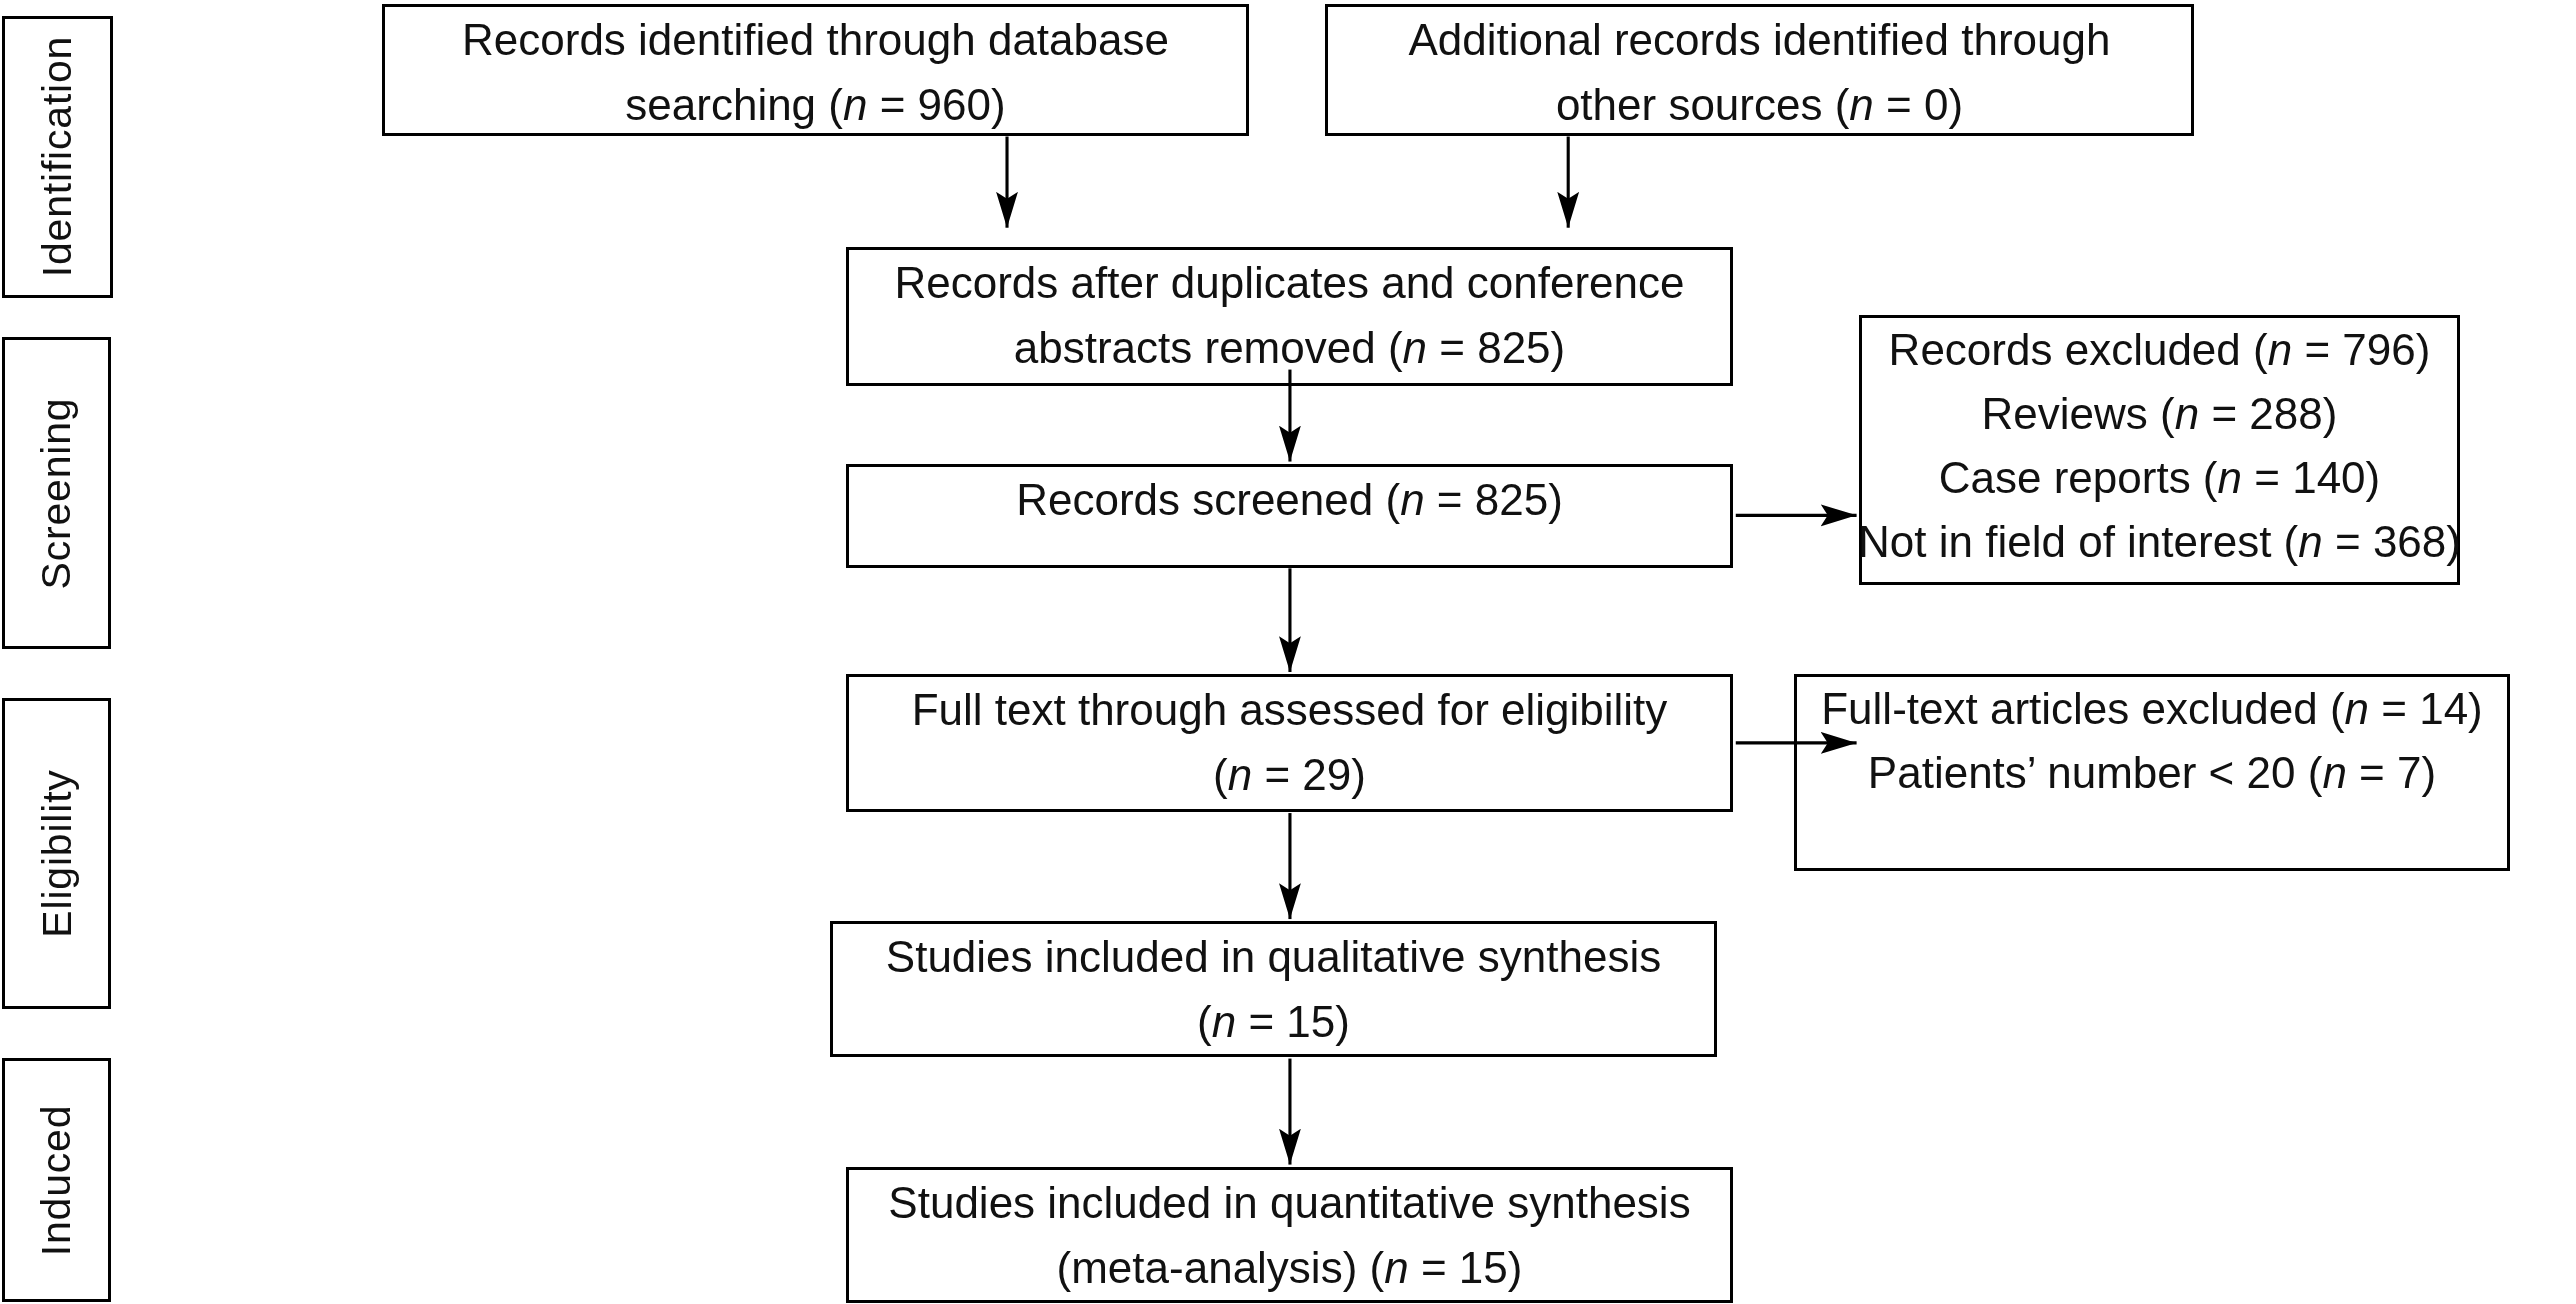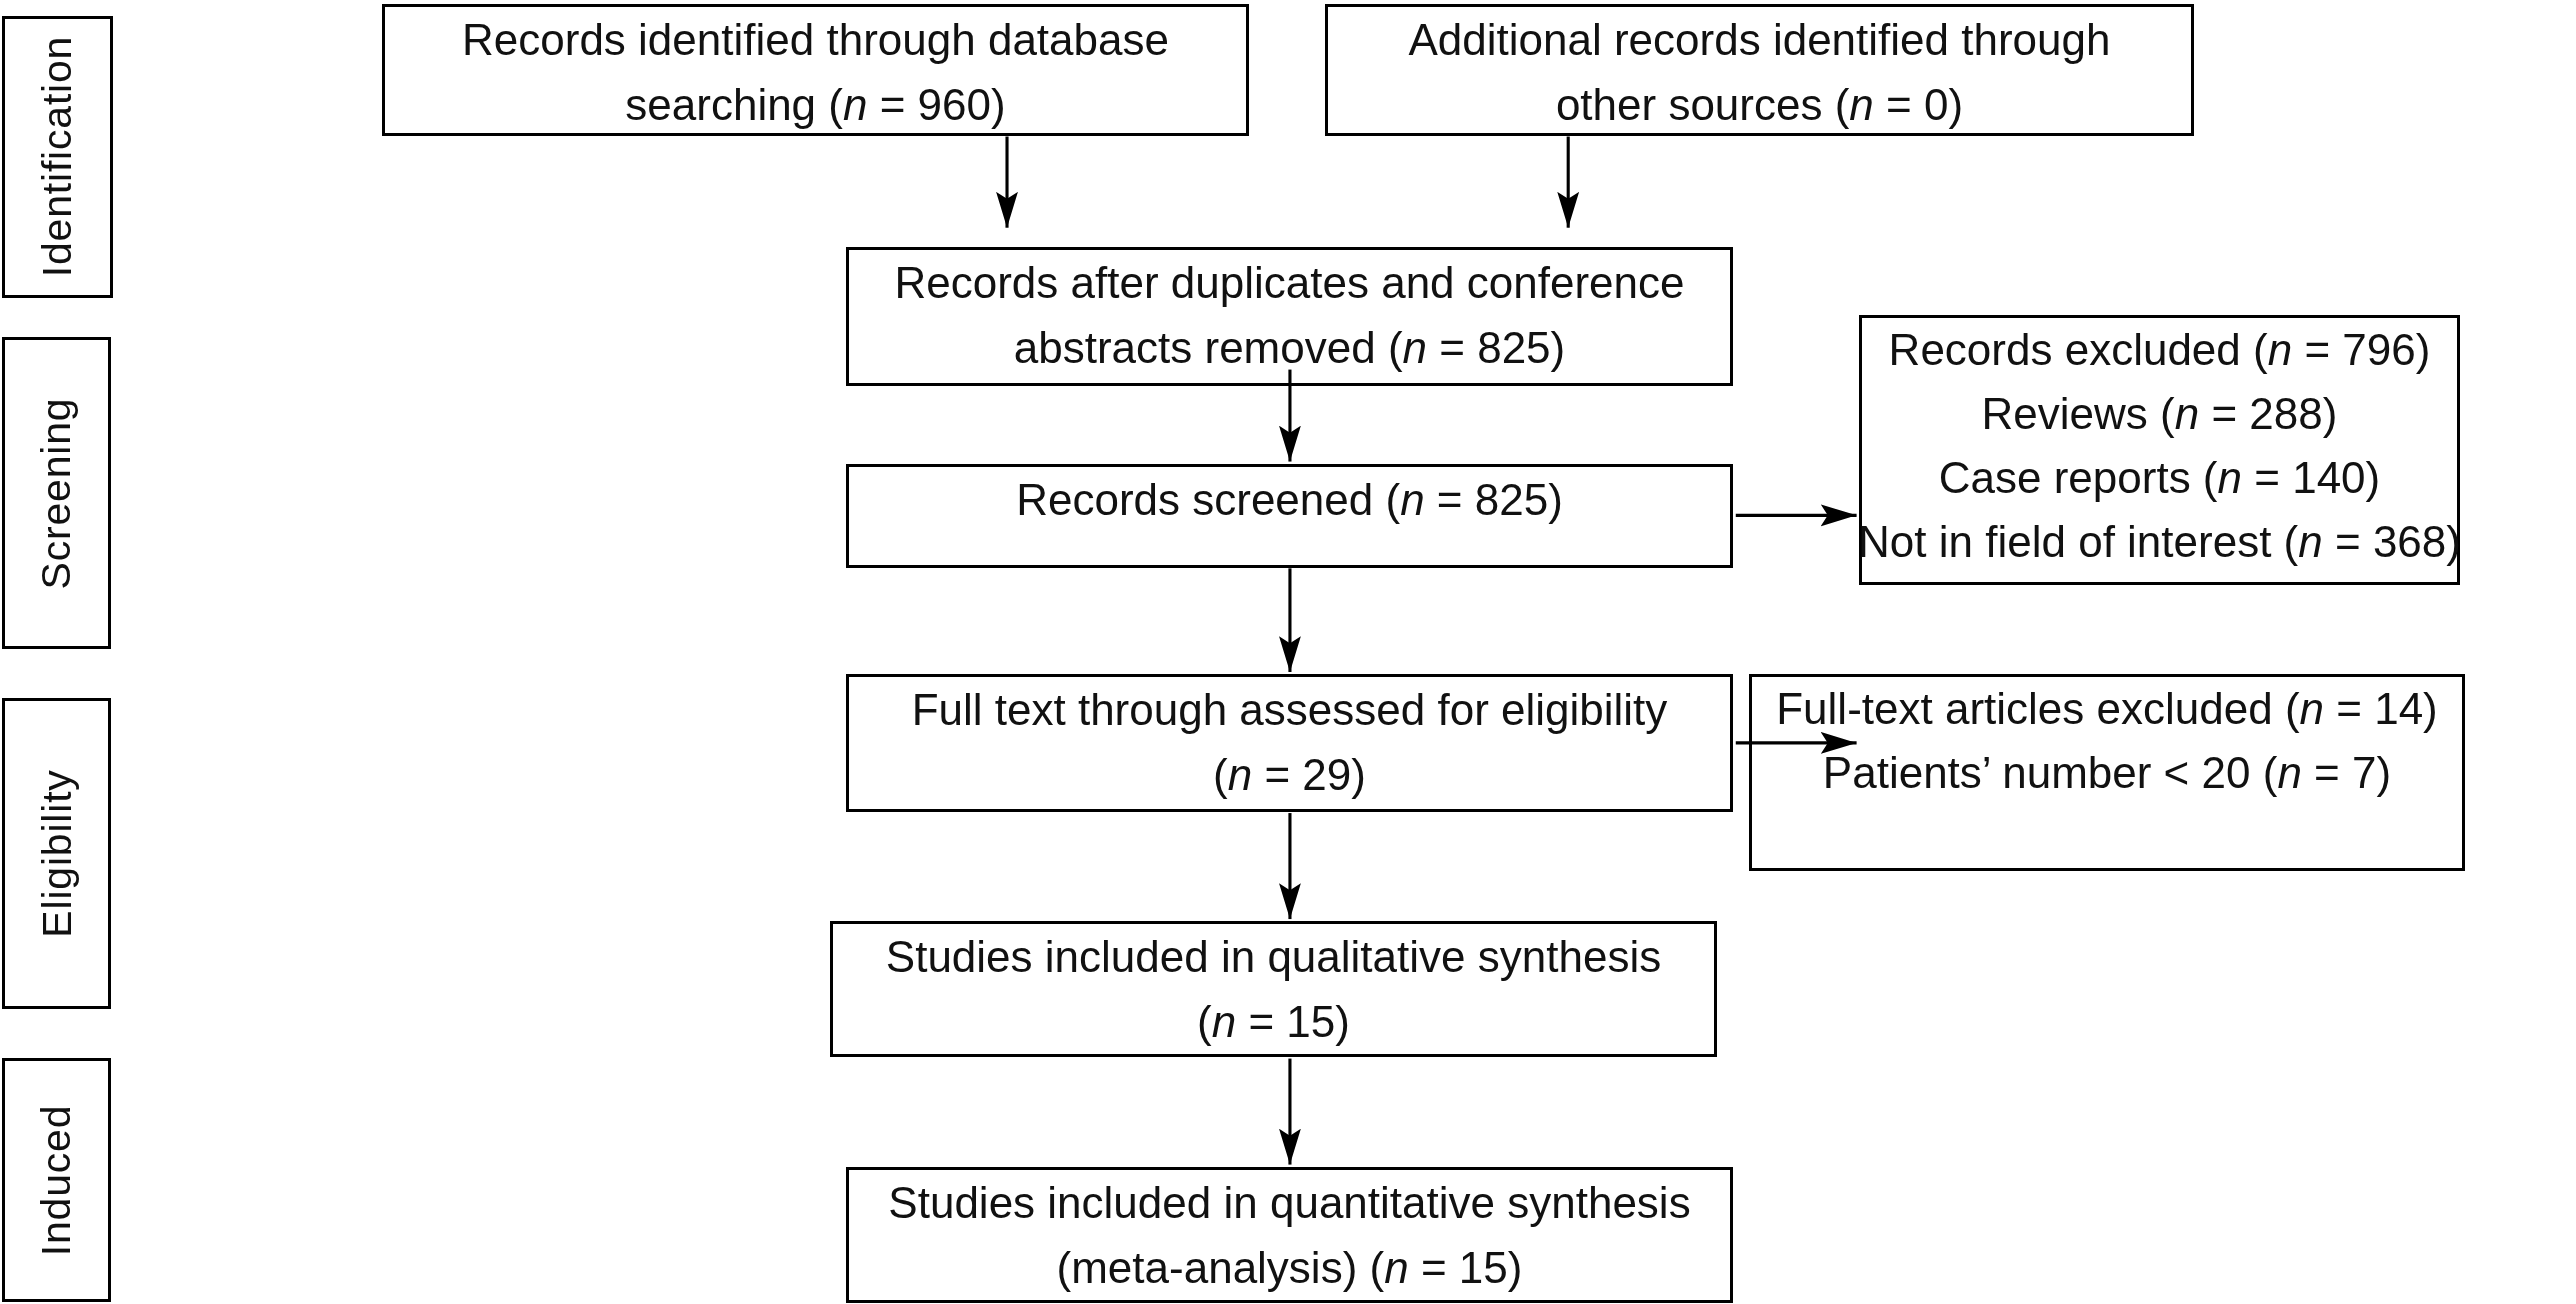--- a/index.html
+++ b/index.html
@@ -90,21 +90,21 @@
     <div class="line">Reviews (<i>n</i> = 288)</div>
     <div class="line">Case reports (<i>n</i> = 140)</div>
     <div class="line">Not in field of interest (<i>n</i> = 368)</div>
   </div>
 
   <div class="fbox" style="left:846px; top:674px; width:887px; height:138px;">
     <div class="line">Full text through assessed for eligibility</div>
     <div class="line">(<i>n</i> = 29)</div>
   </div>
 
-  <div class="fbox tight" style="left:1749px; top:674px; width:716px; height:197px;">
+  <div class="fbox tight" style="left:1794px; top:674px; width:716px; height:197px;">
     <div class="line">Full-text articles excluded (<i>n</i> = 14)</div>
     <div class="line">Patients’ number &lt; 20 (<i>n</i> = 7)</div>
   </div>
 
   <div class="fbox" style="left:830px; top:921px; width:887px; height:136px;">
     <div class="line">Studies included in qualitative synthesis</div>
     <div class="line">(<i>n</i> = 15)</div>
   </div>
 
   <div class="fbox" style="left:846px; top:1167px; width:887px; height:136px;">

